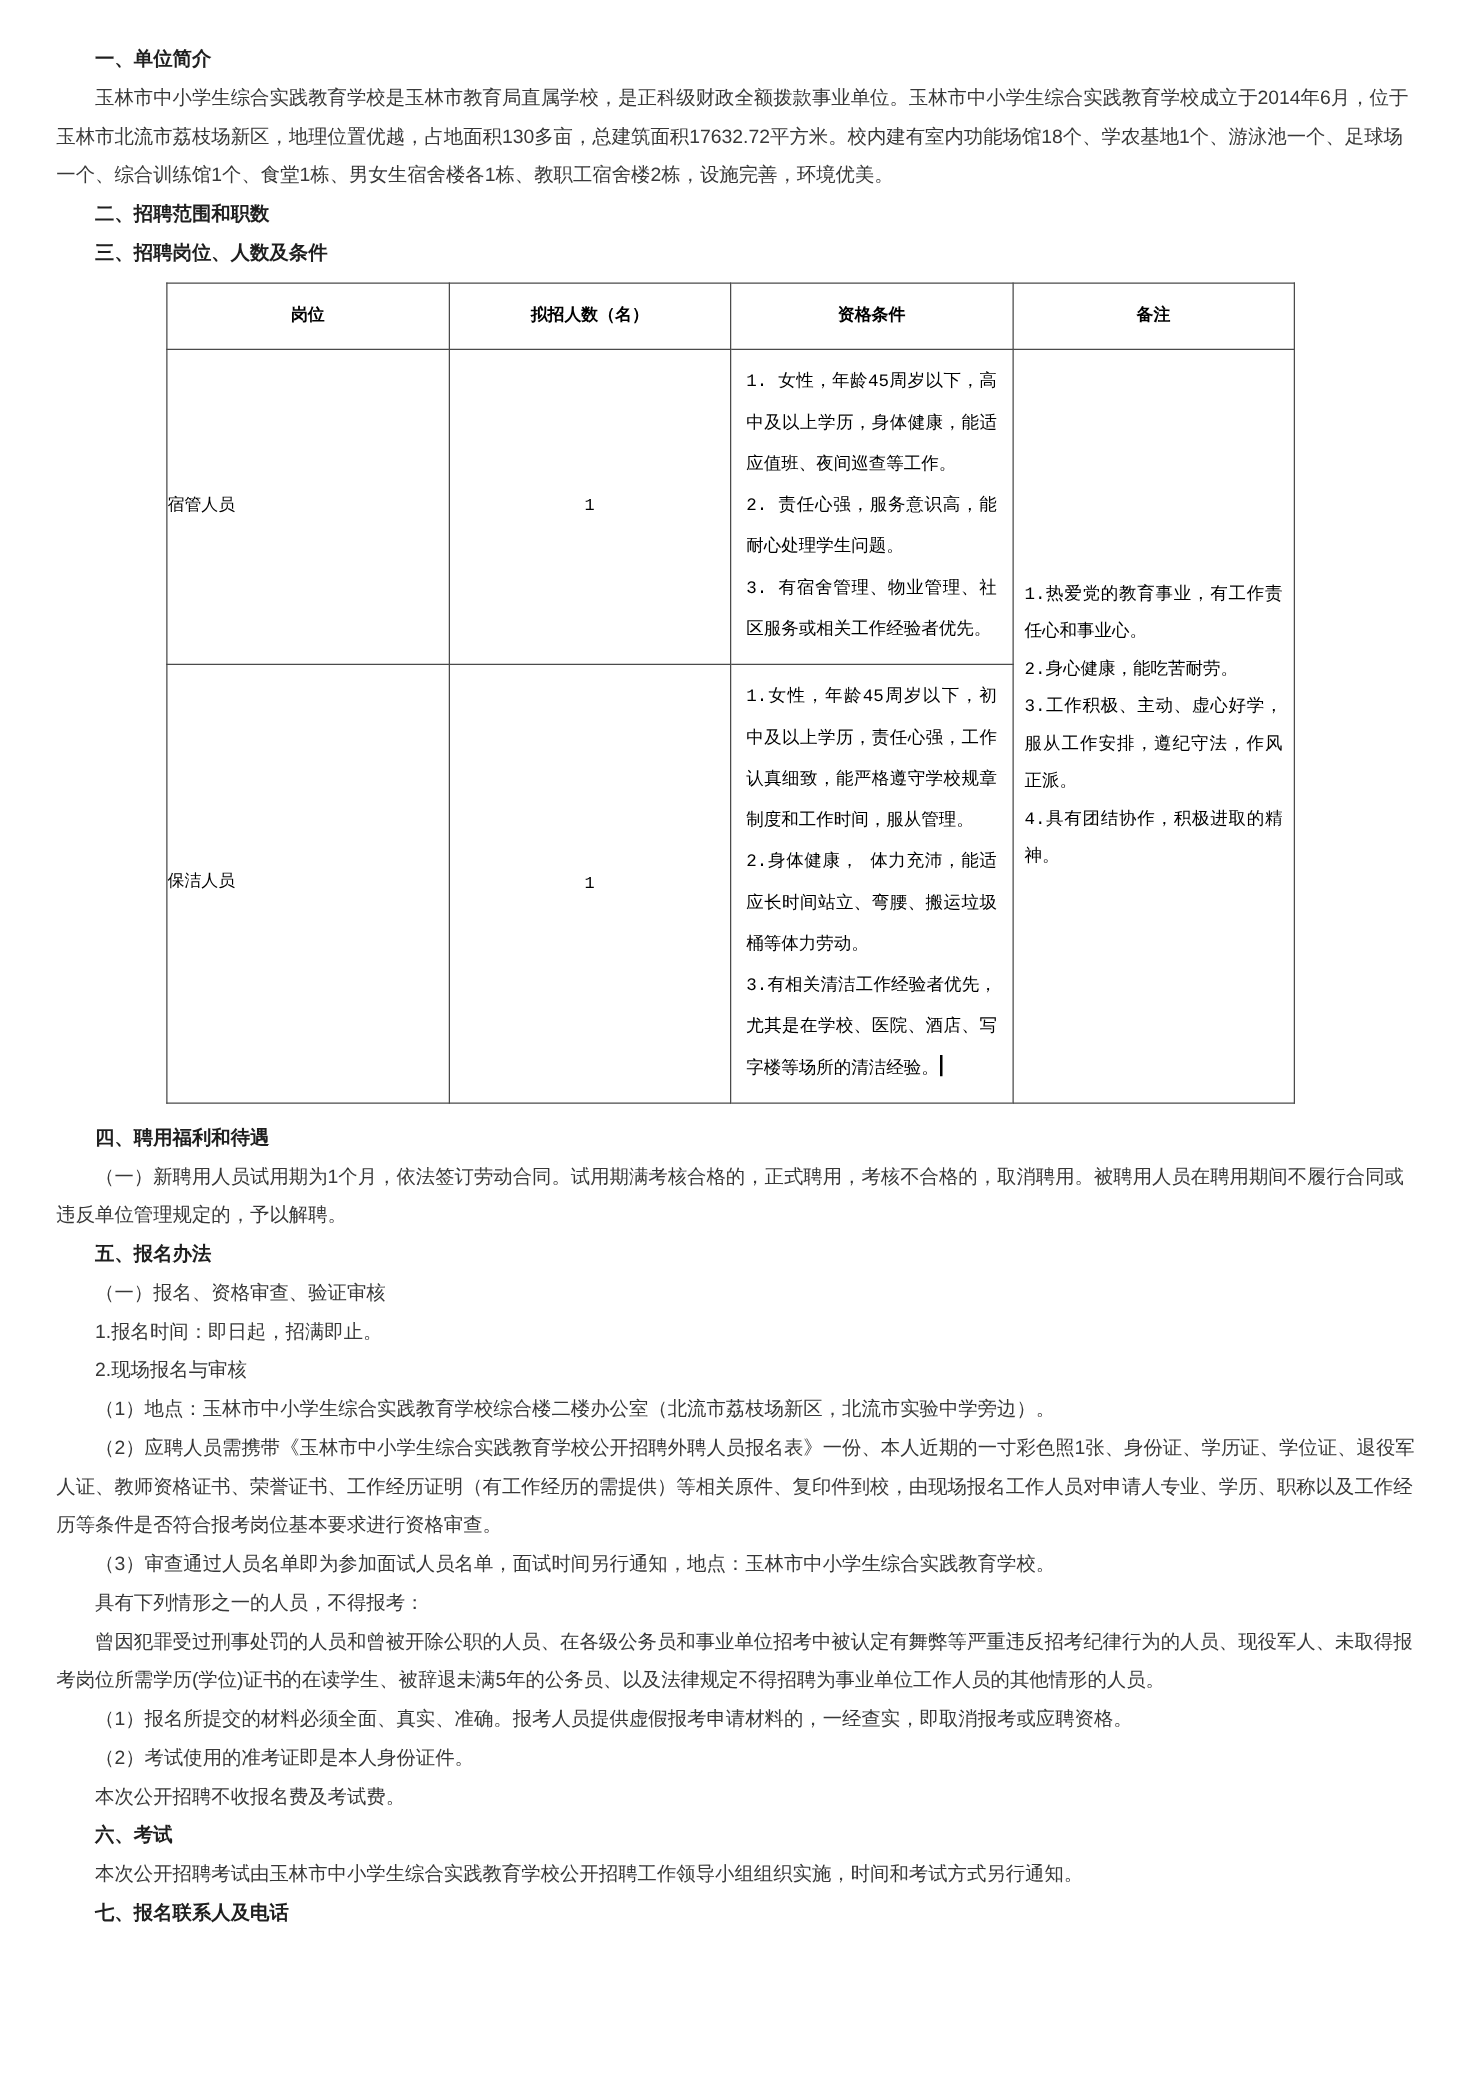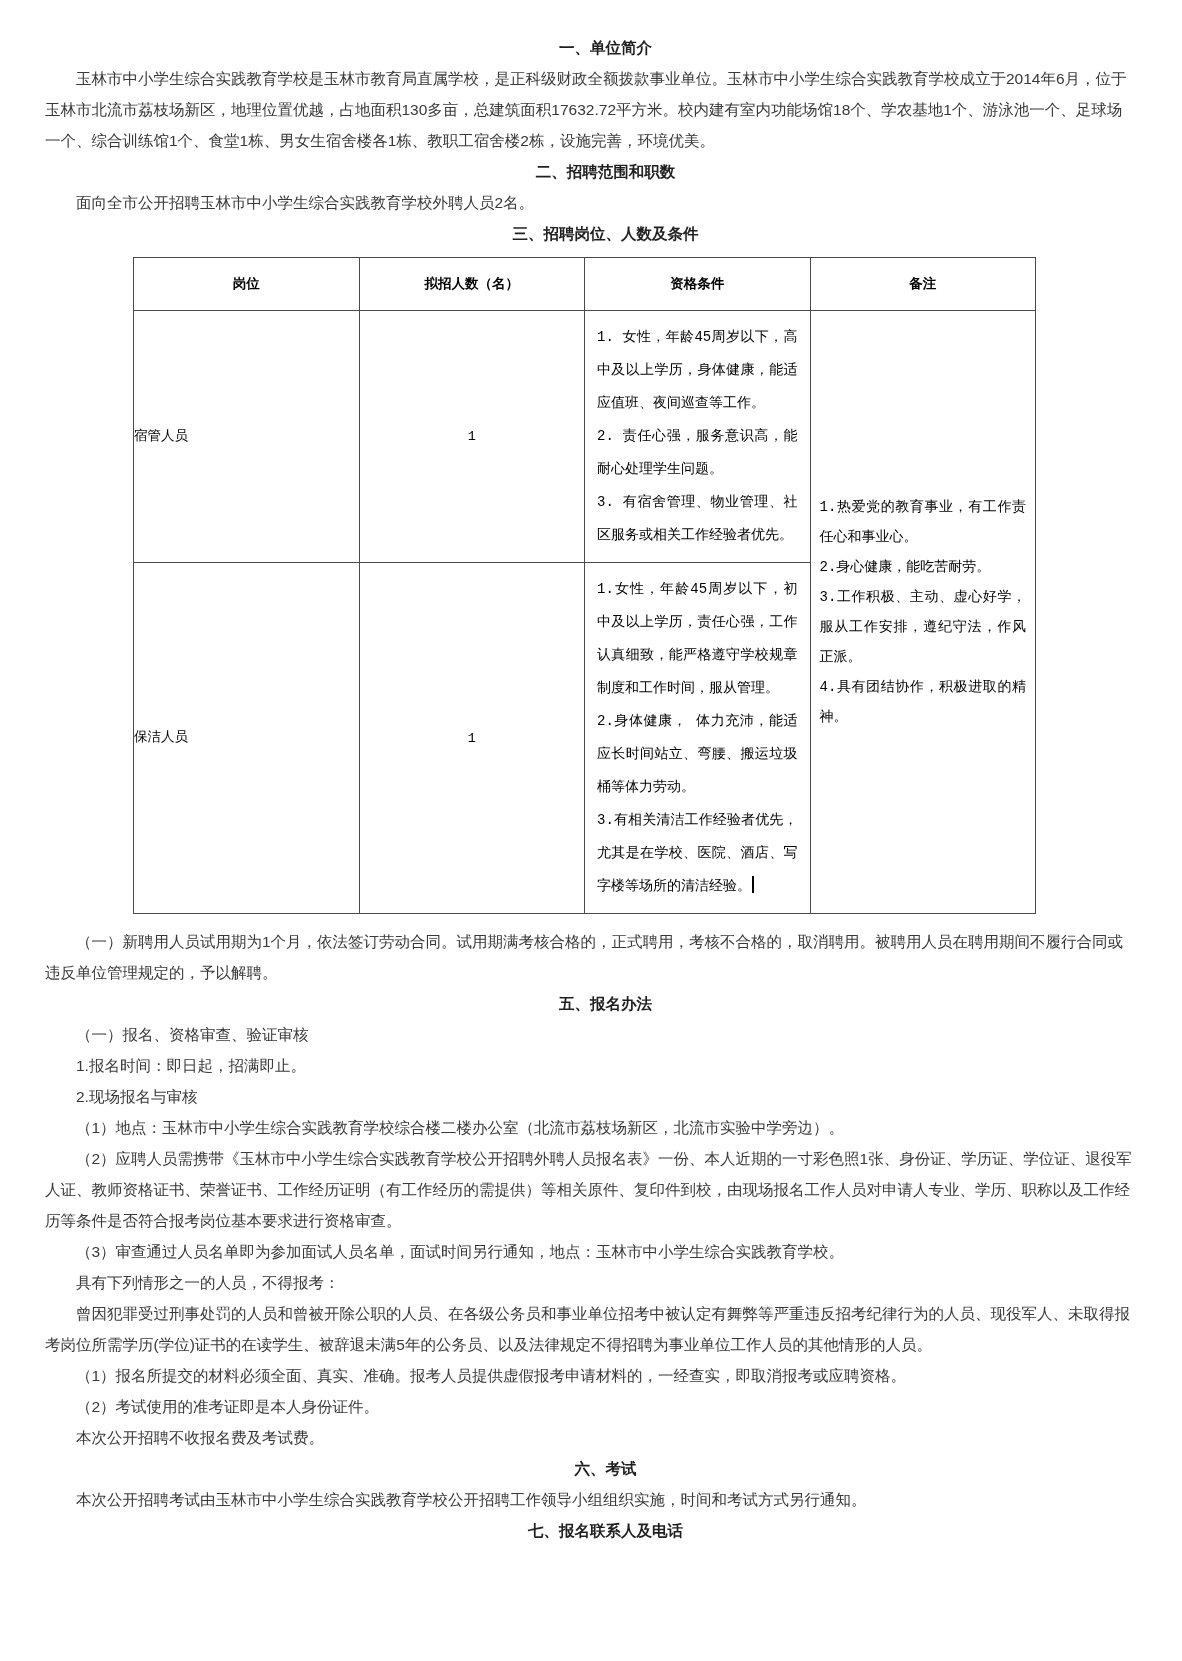--- a/index.html
+++ b/index.html
@@ -16,21 +16,20 @@
     font-size:15.5px;
     line-height:31px;
   }
   .sec-heading{
     margin:0;
     font-size:15.5px;
     font-weight:bold;
     color:#1f1f1f;
     text-indent:2em;
     line-height:31px;
-    text-align:center;
   }
   .para{
     margin:0;
     text-indent:2em;
     line-height:31px;
   }
   
   table.jobs{
     border-collapse:collapse;
     table-layout:fixed;
@@ -91,21 +90,20 @@
 </head>
 <body>
 
 <div class="page">
   <div class="content">
 
     <h3 class="sec-heading">一、单位简介</h3>
     <p class="para">玉林市中小学生综合实践教育学校是玉林市教育局直属学校，是正科级财政全额拨款事业单位。玉林市中小学生综合实践教育学校成立于2014年6月，位于玉林市北流市荔枝场新区，地理位置优越，占地面积130多亩，总建筑面积17632.72平方米。校内建有室内功能场馆18个、学农基地1个、游泳池一个、足球场一个、综合训练馆1个、食堂1栋、男女生宿舍楼各1栋、教职工宿舍楼2栋，设施完善，环境优美。</p>
 
     <h3 class="sec-heading">二、招聘范围和职数</h3>
-    <p class="para">面向全市公开招聘玉林市中小学生综合实践教育学校外聘人员2名。</p>
 
     <h3 class="sec-heading">三、招聘岗位、人数及条件</h3>
 
     <table class="jobs">
       <tbody>
         <tr>
           <th>岗位</th>
           <th>拟招人数（名）</th>
           <th>资格条件</th>
           <th>备注</th>
@@ -132,20 +130,21 @@
             <div class="qi">1.女性，年龄45周岁以下，初中及以上学历，责任心强，工作认真细致，能严格遵守学校规章制度和工作时间，服从管理。</div>
             <div class="qi">2.身体健康， 体力充沛，能适应长时间站立、弯腰、搬运垃圾桶等体力劳动。</div>
             <div class="qi">
               <span>3.有相关清洁工作经验者优先，尤其是在学校、医院、酒店、写字楼等场所的清洁经验。</span><span class="caret"></span>
             </div>
           </td>
         </tr>
       </tbody>
     </table>
 
+    <h3 class="sec-heading">四、聘用福利和待遇</h3>
     <p class="para">（一）新聘用人员试用期为1个月，依法签订劳动合同。试用期满考核合格的，正式聘用，考核不合格的，取消聘用。被聘用人员在聘用期间不履行合同或违反单位管理规定的，予以解聘。</p>
 
     <h3 class="sec-heading">五、报名办法</h3>
     <p class="para">（一）报名、资格审查、验证审核</p>
     <p class="para">1.报名时间：即日起，招满即止。</p>
     <p class="para">2.现场报名与审核</p>
     <p class="para">（1）地点：玉林市中小学生综合实践教育学校综合楼二楼办公室（北流市荔枝场新区，北流市实验中学旁边）。</p>
     <p class="para">（2）应聘人员需携带《玉林市中小学生综合实践教育学校公开招聘外聘人员报名表》一份、本人近期的一寸彩色照1张、身份证、学历证、学位证、退役军人证、教师资格证书、荣誉证书、工作经历证明（有工作经历的需提供）等相关原件、复印件到校，由现场报名工作人员对申请人专业、学历、职称以及工作经历等条件是否符合报考岗位基本要求进行资格审查。</p>
     <p class="para">（3）审查通过人员名单即为参加面试人员名单，面试时间另行通知，地点：玉林市中小学生综合实践教育学校。</p>
     <p class="para">具有下列情形之一的人员，不得报考：</p>

